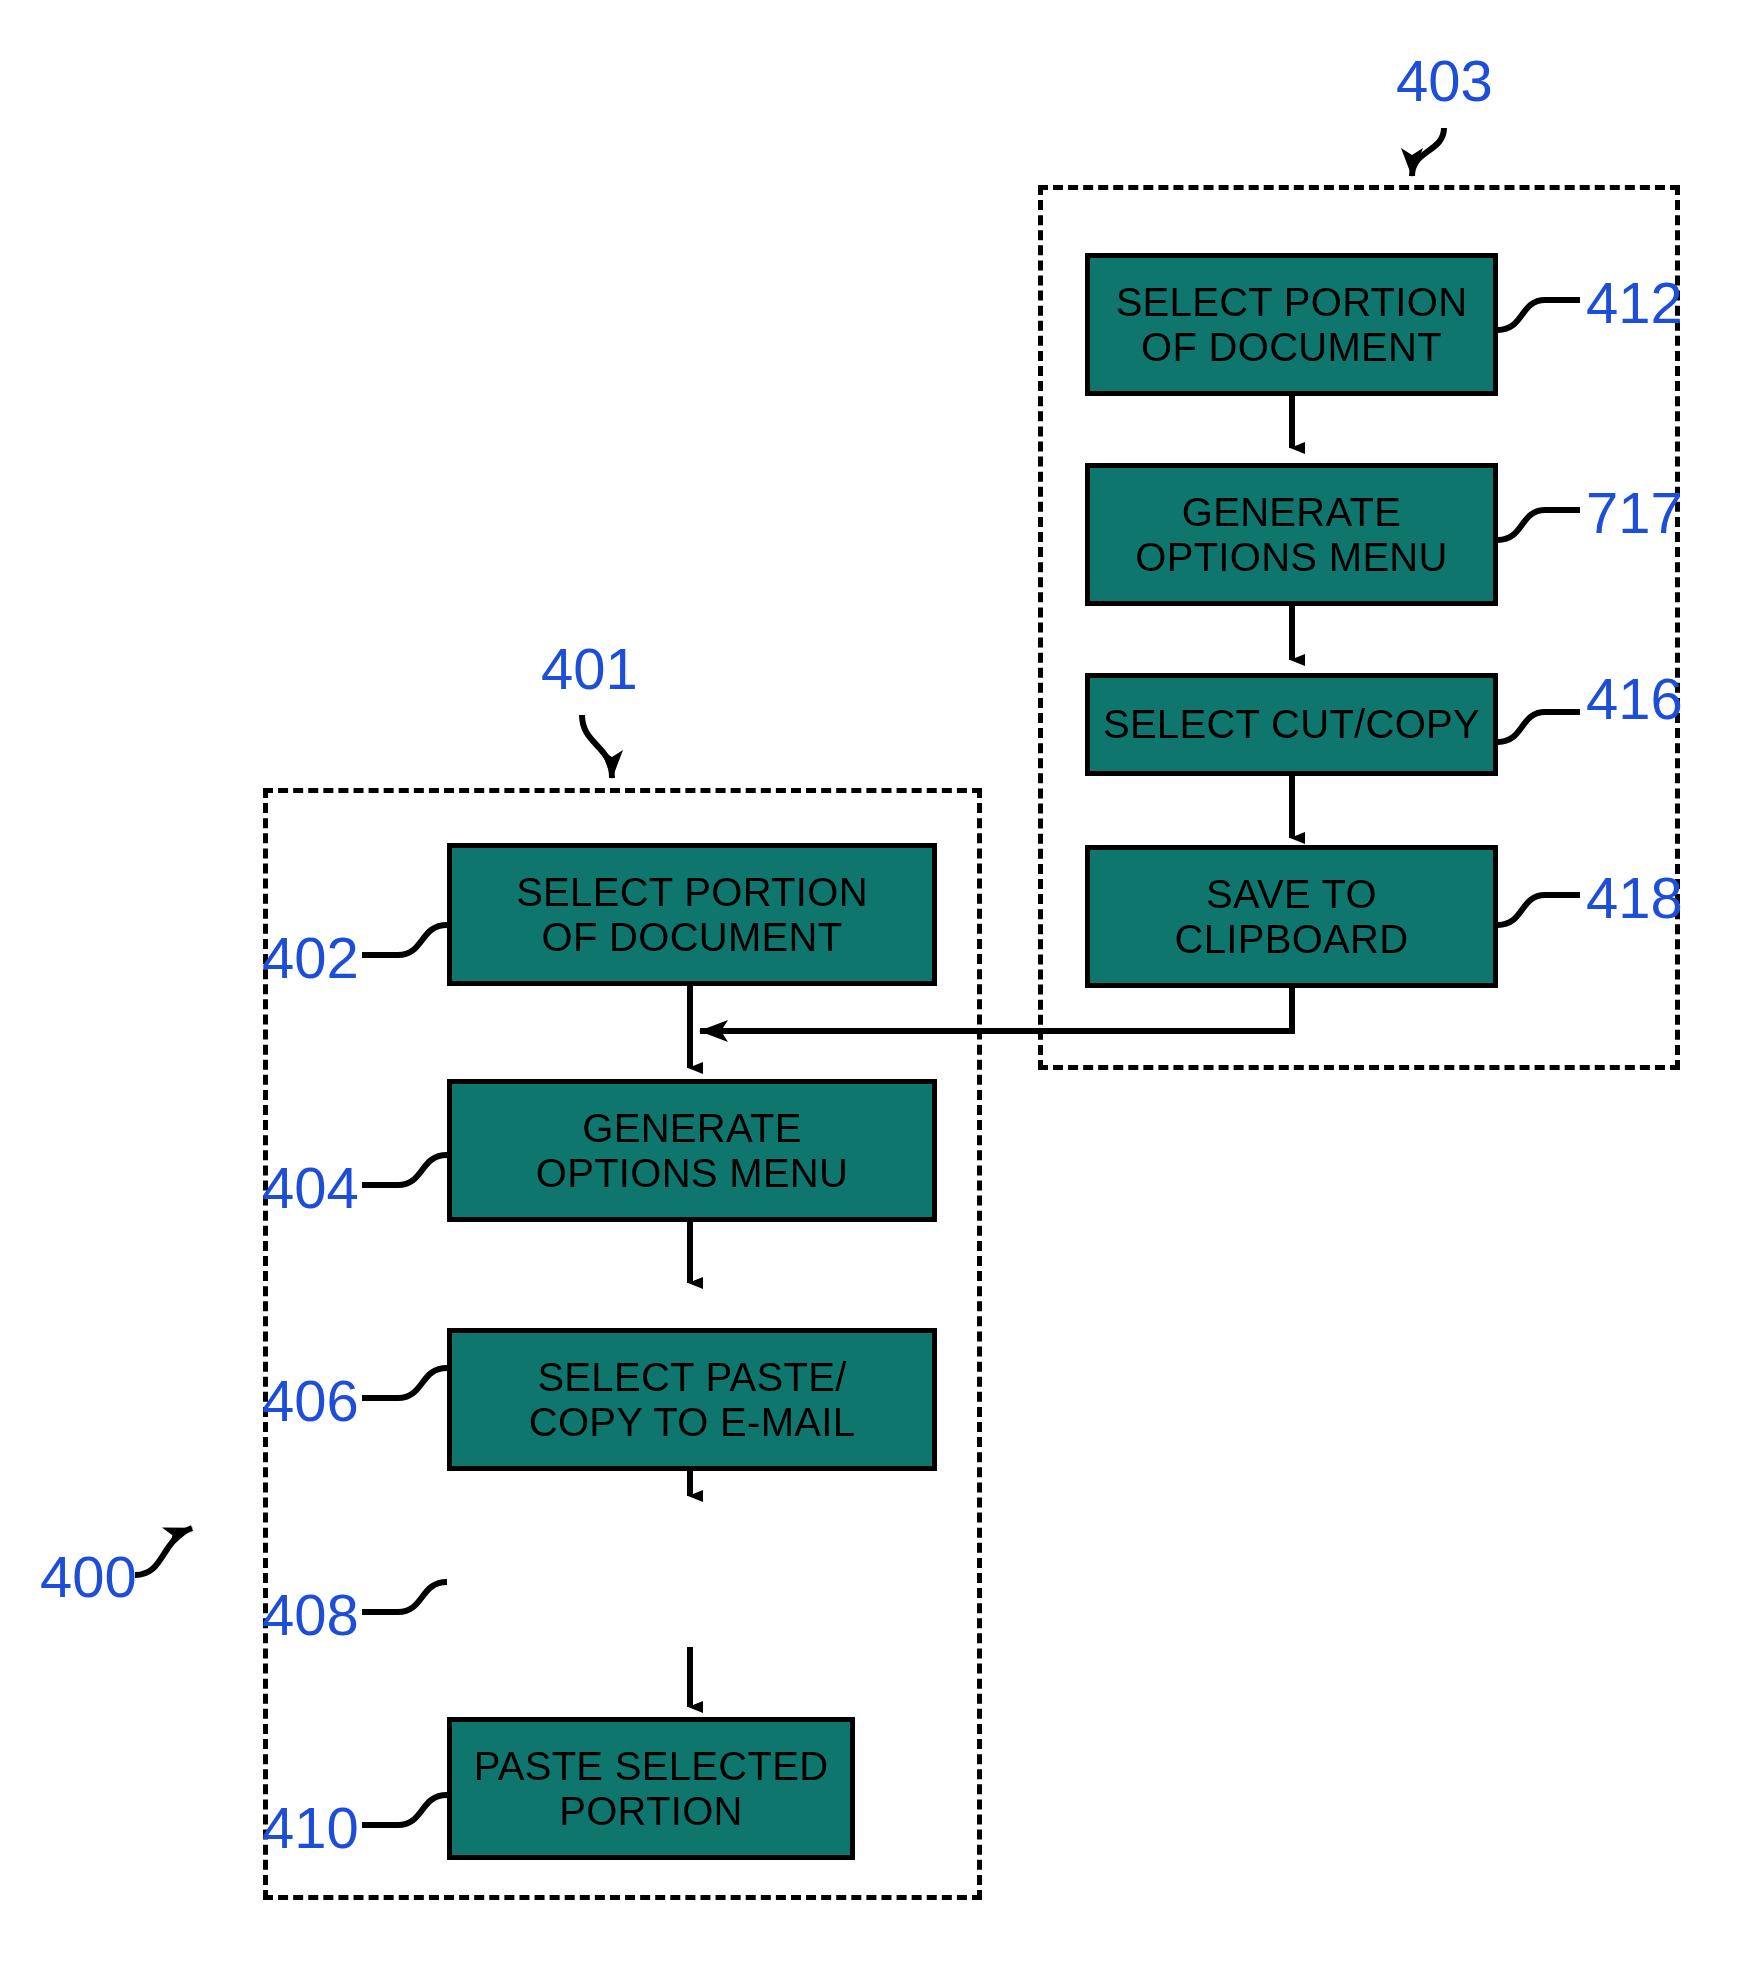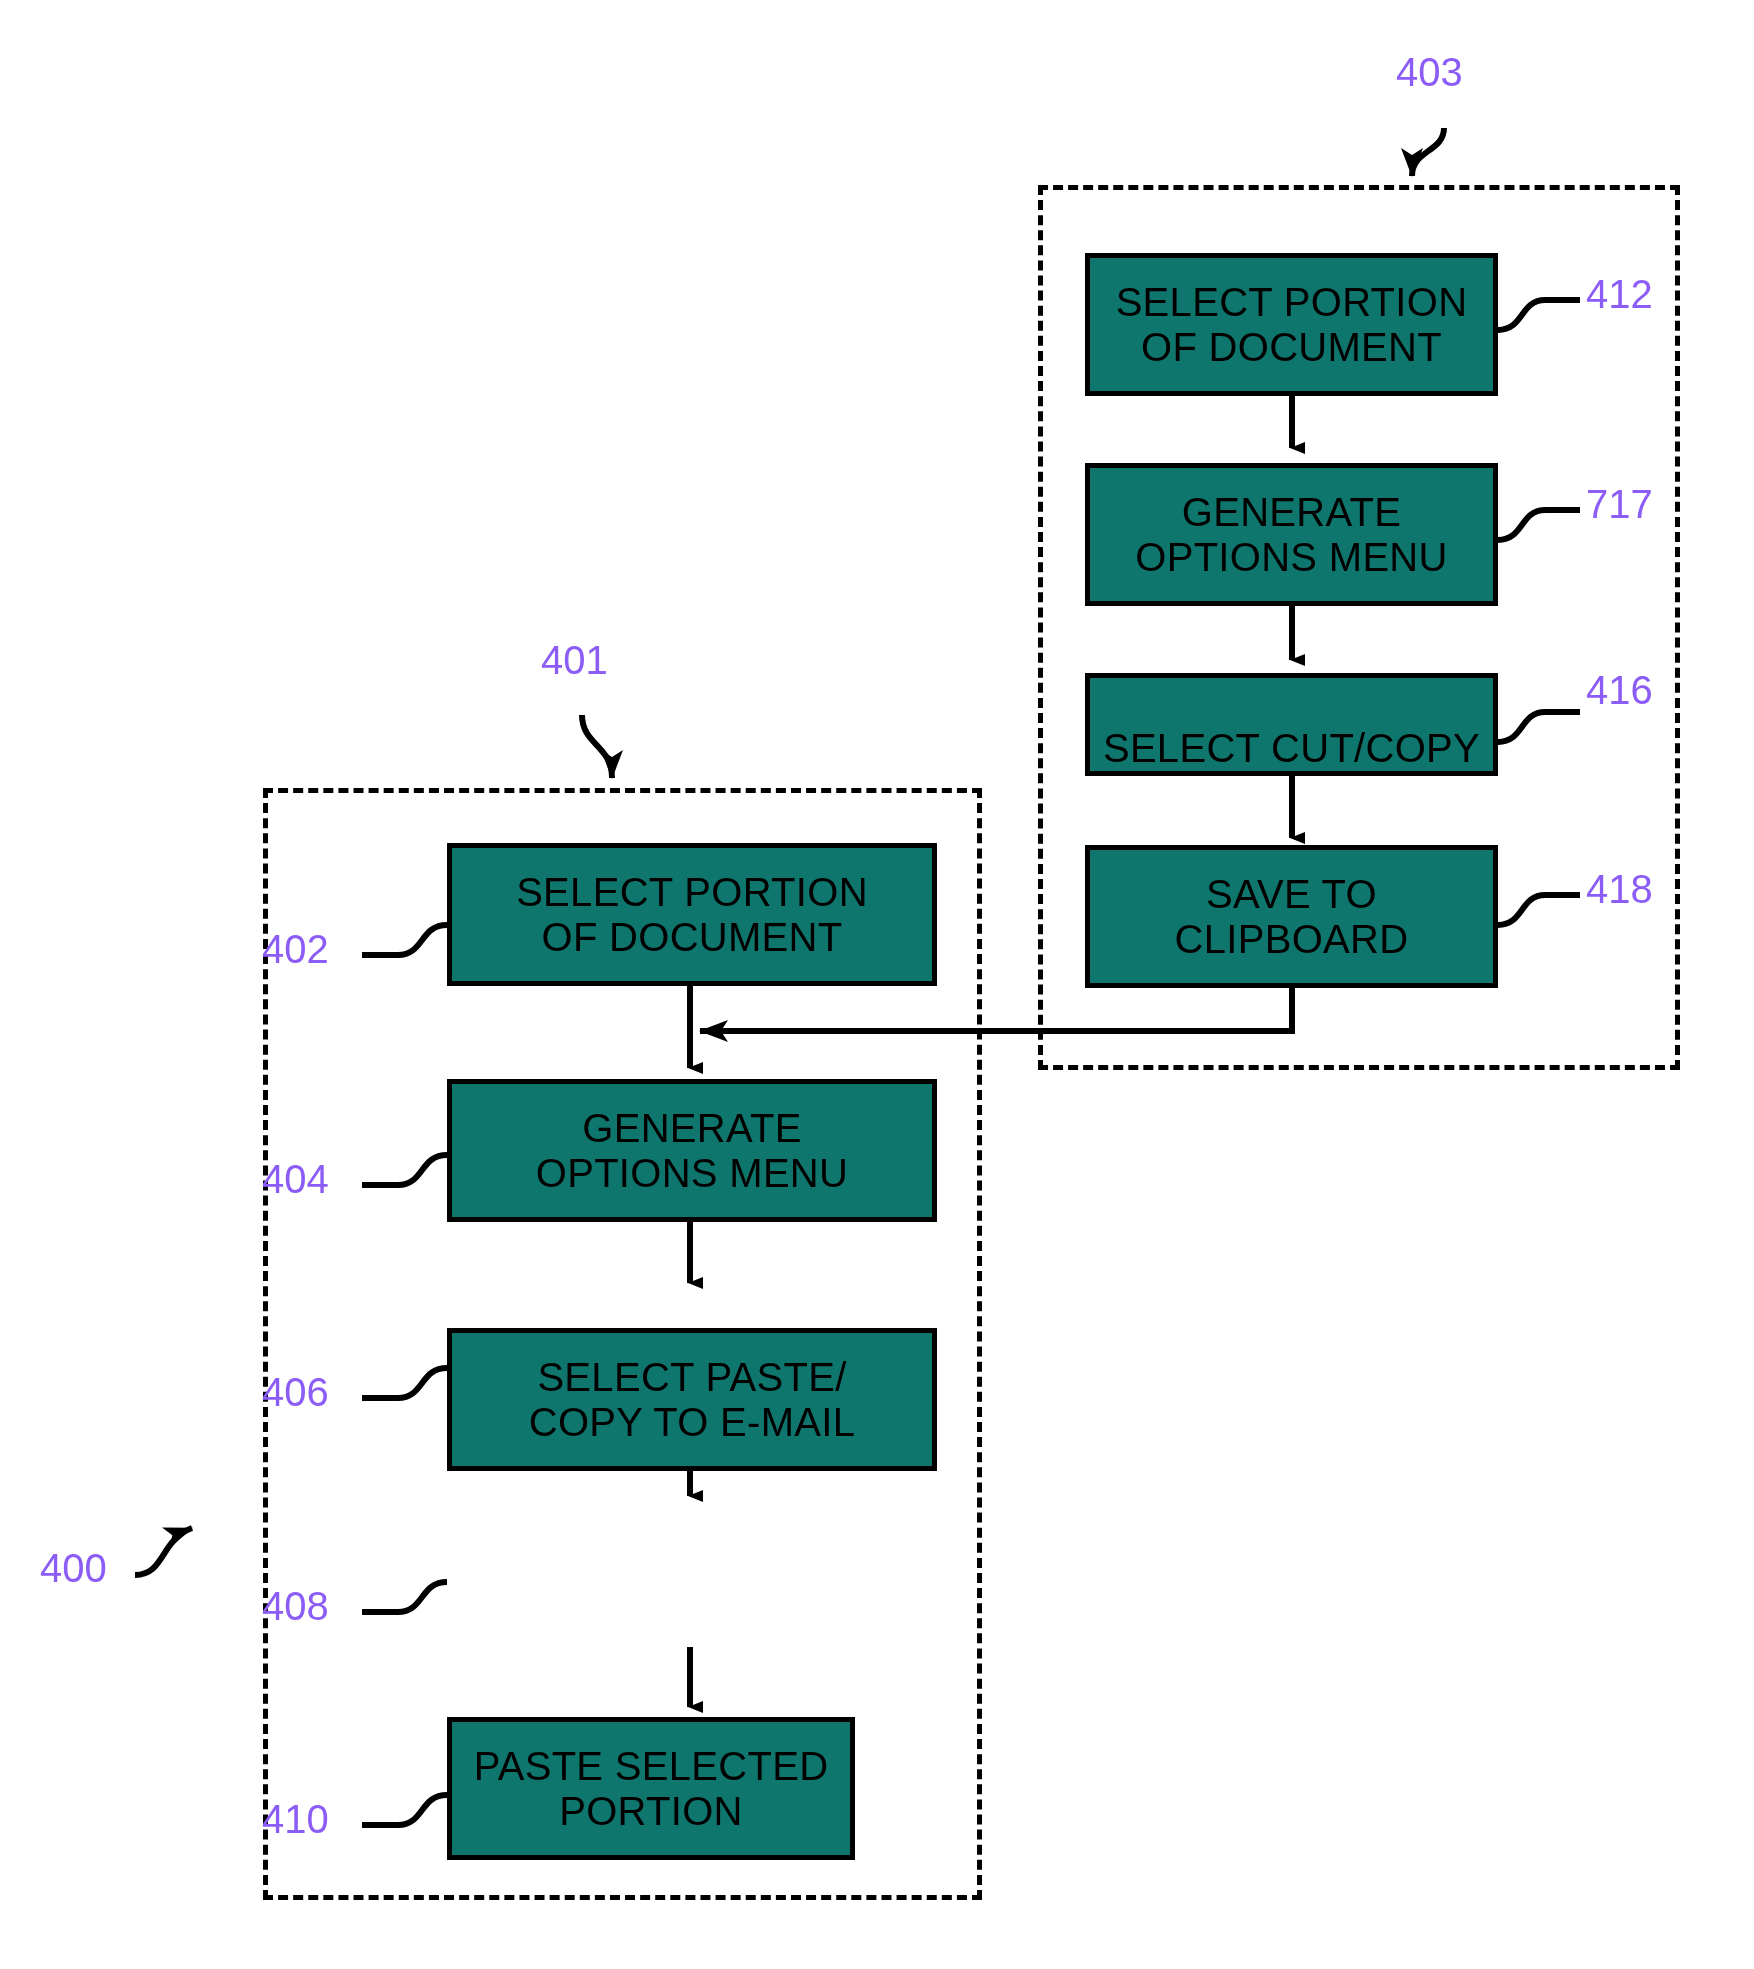--- a/index.html
+++ b/index.html
@@ -37,23 +37,23 @@
     font-size: 40px;
     letter-spacing: 0.3px;
     font-family: "Liberation Sans", sans-serif;
   }
   .node-line {
     display: block;
     white-space: nowrap;
   }
   .ref-label {
     position: absolute;
-    font-size: 40px;
+    font-size: 58px;
     font-family: "Liberation Sans", sans-serif;
-    color: #8b5cf6;
+    color: #1d4ed8;
     white-space: nowrap;
     line-height: 1;
   }
   .dashed-region {
     position: absolute;
     border: 5px dashed #000000;
     box-sizing: border-box;
     background: transparent;
   }
 </style>
@@ -146,21 +146,21 @@
   <div class="node-box" style="left:1085px; top:253px; width:413px; height:143px;">
     <span class="node-line">SELECT PORTION</span>
     <span class="node-line">OF DOCUMENT</span>
   </div>
 
   <div class="node-box" style="left:1085px; top:463px; width:413px; height:143px;">
     <span class="node-line">GENERATE</span>
     <span class="node-line">OPTIONS MENU</span>
   </div>
 
-  <div class="node-box" style="left:1085px; top:673px; width:413px; height:103px;justify-content:flex-end;">
+  <div class="node-box" style="left:1085px; top:673px; width:413px; height:103px;">
     <span class="node-line">SELECT CUT/COPY</span>
   </div>
 
   <div class="node-box" style="left:1085px; top:845px; width:413px; height:143px;text-align:center;">
     <span class="node-line">SAVE TO</span>
     <span class="node-line">CLIPBOARD</span>
   </div>
 
   <div class="node-box" style="left:447px; top:843px; width:490px; height:143px;">
     <span class="node-line">SELECT PORTION</span>

